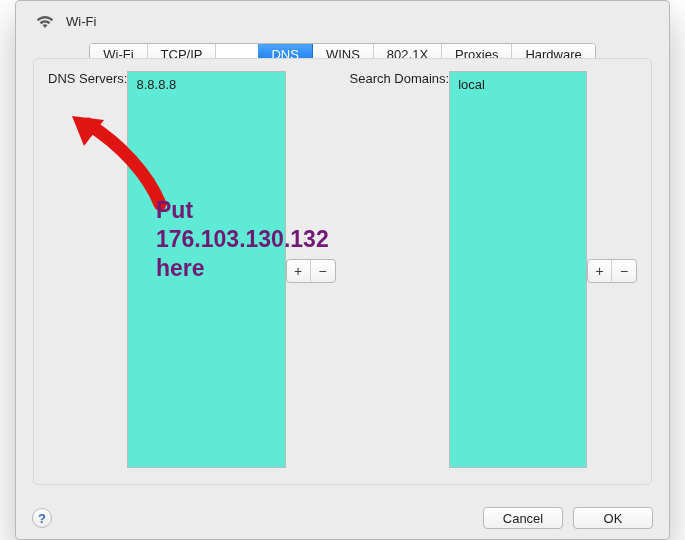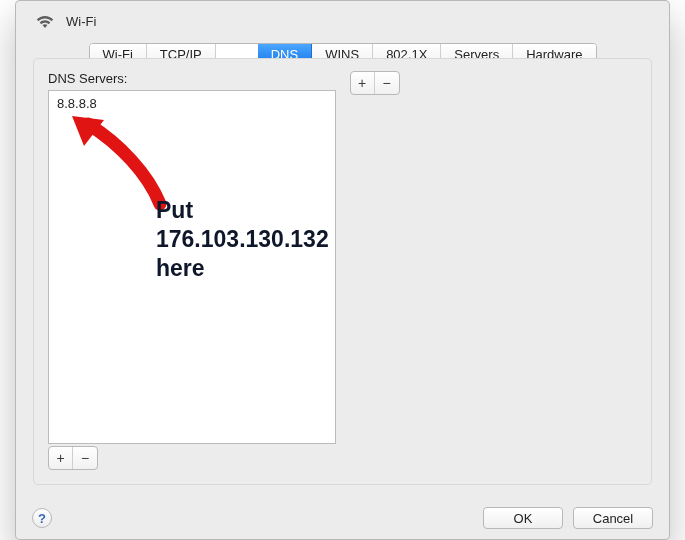--- a/index.html
+++ b/index.html
@@ -73,26 +73,27 @@
   }
   .columns {
     display: flex;
     height: 100%;
     padding: 12px 14px 14px 14px;
     gap: 14px;
   }
   .col {
     flex: 1;
     display: flex;
-    flex-direction: column;
+    flex-direction: row;
+    justify-content: flex-end;
   }
   .col-label { font-size: 13px; color: #1e1e1e; margin-bottom: 4px; }
   .listbox {
     flex: 1;
-    background: #ffffff;
+    background: #5eead4;
     border: 1px solid #bbb;
     font-size: 13px;
     padding: 4px 6px;
     margin-bottom: 2px;
   }
   .list-row { padding: 1px 2px; color: #222; }
   .row-controls {
     display: flex;
     align-items: center;
     gap: 8px;
@@ -156,21 +157,21 @@
     position: absolute;
     left: 70px;
     top: 114px;
     width: 110px;
     height: 100px;
   }
   .anno-text {
     position: absolute;
     left: 156px;
     top: 196px;
-    color: #0f172a;
+    color: #701a75;
     font-weight: 700;
     font-size: 23px;
     line-height: 1.25;
   }
 </style>
 </head>
 <body>
 
 <div class="window">
 
@@ -185,56 +186,60 @@
     <span class="title">Wi-Fi</span>
   </div>
 
   <div class="tabs">
     <div class="seg">
       <div class="seg-item">Wi-Fi</div>
       <div class="seg-item">TCP/IP</div>
       <div class="seg-item selected">DNS</div>
       <div class="seg-item">WINS</div>
       <div class="seg-item">802.1X</div>
-      <div class="seg-item">Servers</div>
+      <div class="seg-item">Proxies</div>
       <div class="seg-item">Hardware</div>
     </div>
   </div>
 
   <div class="groupbox">
     <div class="columns">
       <div class="col">
         <div class="col-label">DNS Servers:</div>
         <div class="listbox">
           <div class="list-row">8.8.8.8</div>
         </div>
         <div class="row-controls">
           <div class="pm">
             <div class="pm-btn">+</div>
             <div class="pm-btn">−</div>
           </div>
         </div>
       </div>
 
       <div class="col">
+        <div class="col-label">Search Domains:</div>
+        <div class="listbox">
+          <div class="list-row">local</div>
+        </div>
         <div class="row-controls">
           <div class="pm">
             <div class="pm-btn">+</div>
             <div class="pm-btn">−</div>
           </div>
         </div>
       </div>
     </div>
   </div>
 
   <div class="bottombar">
     <div class="help-btn">?</div>
     <div class="spacer"></div>
+    <div class="push-btn">Cancel</div>
     <div class="push-btn">OK</div>
-    <div class="push-btn">Cancel</div>
   </div>
 
 </div>
 
 <div class="annotation">
   <svg class="arrow-svg" viewBox="0 0 110 100">
     <path d="M90 90 C 78 60, 50 30, 18 10" stroke="#e11414" stroke-width="13" fill="none" stroke-linecap="round"></path>
     <polygon points="2,2 34,6 14,32" fill="#e11414"></polygon>
   </svg>
   <div class="anno-text">

